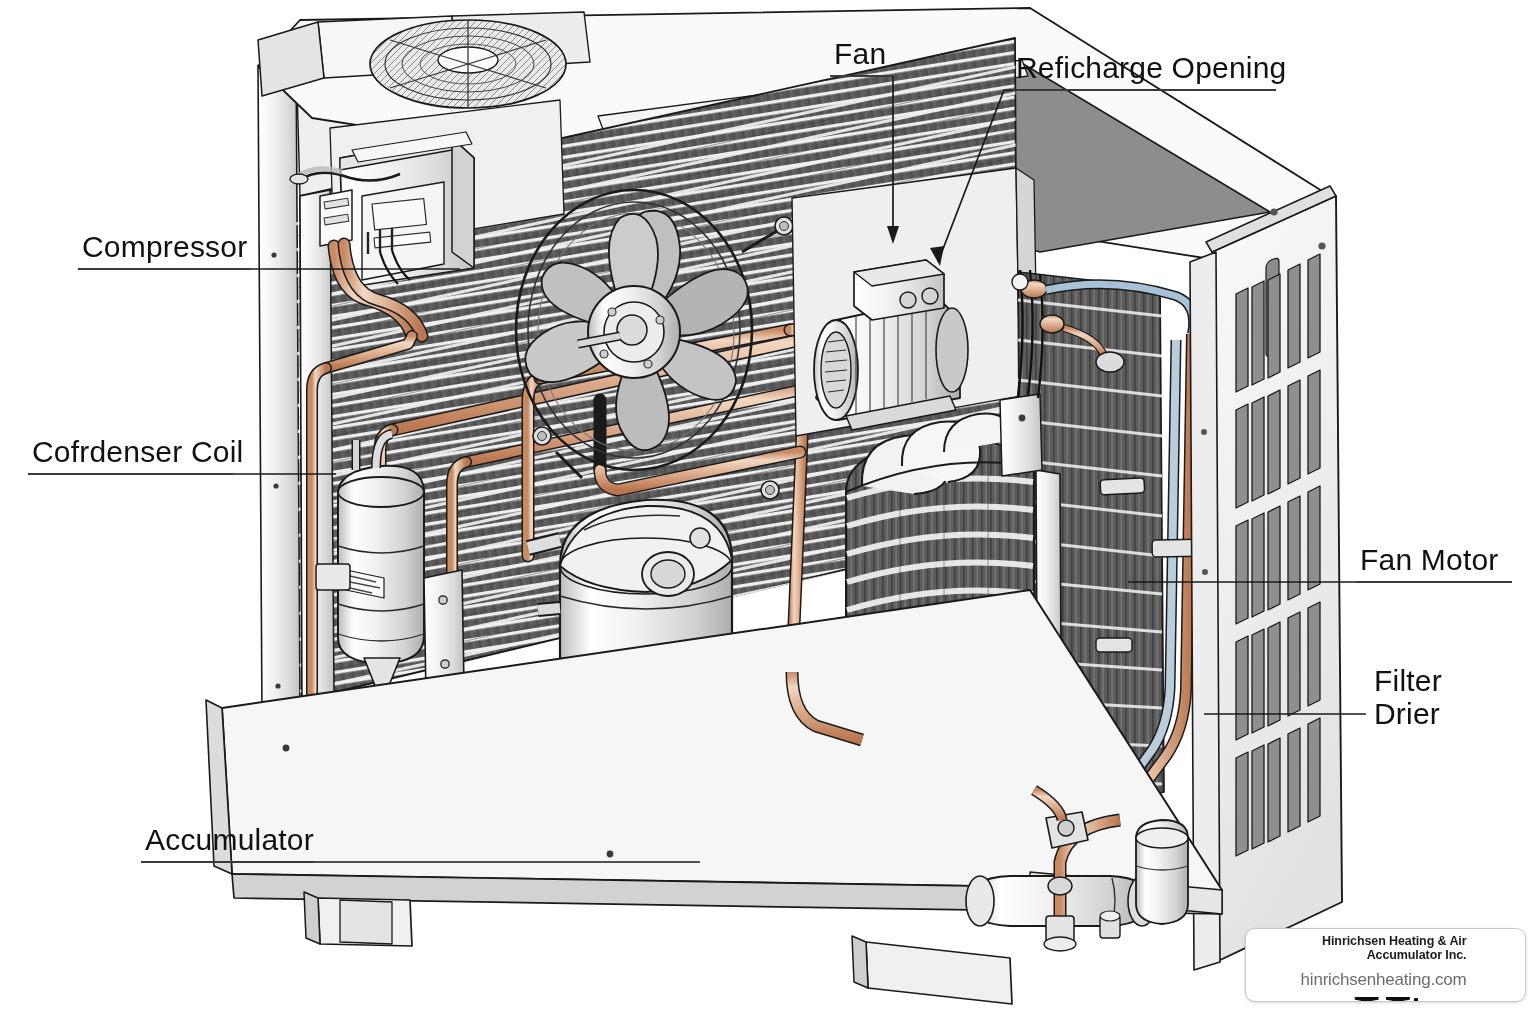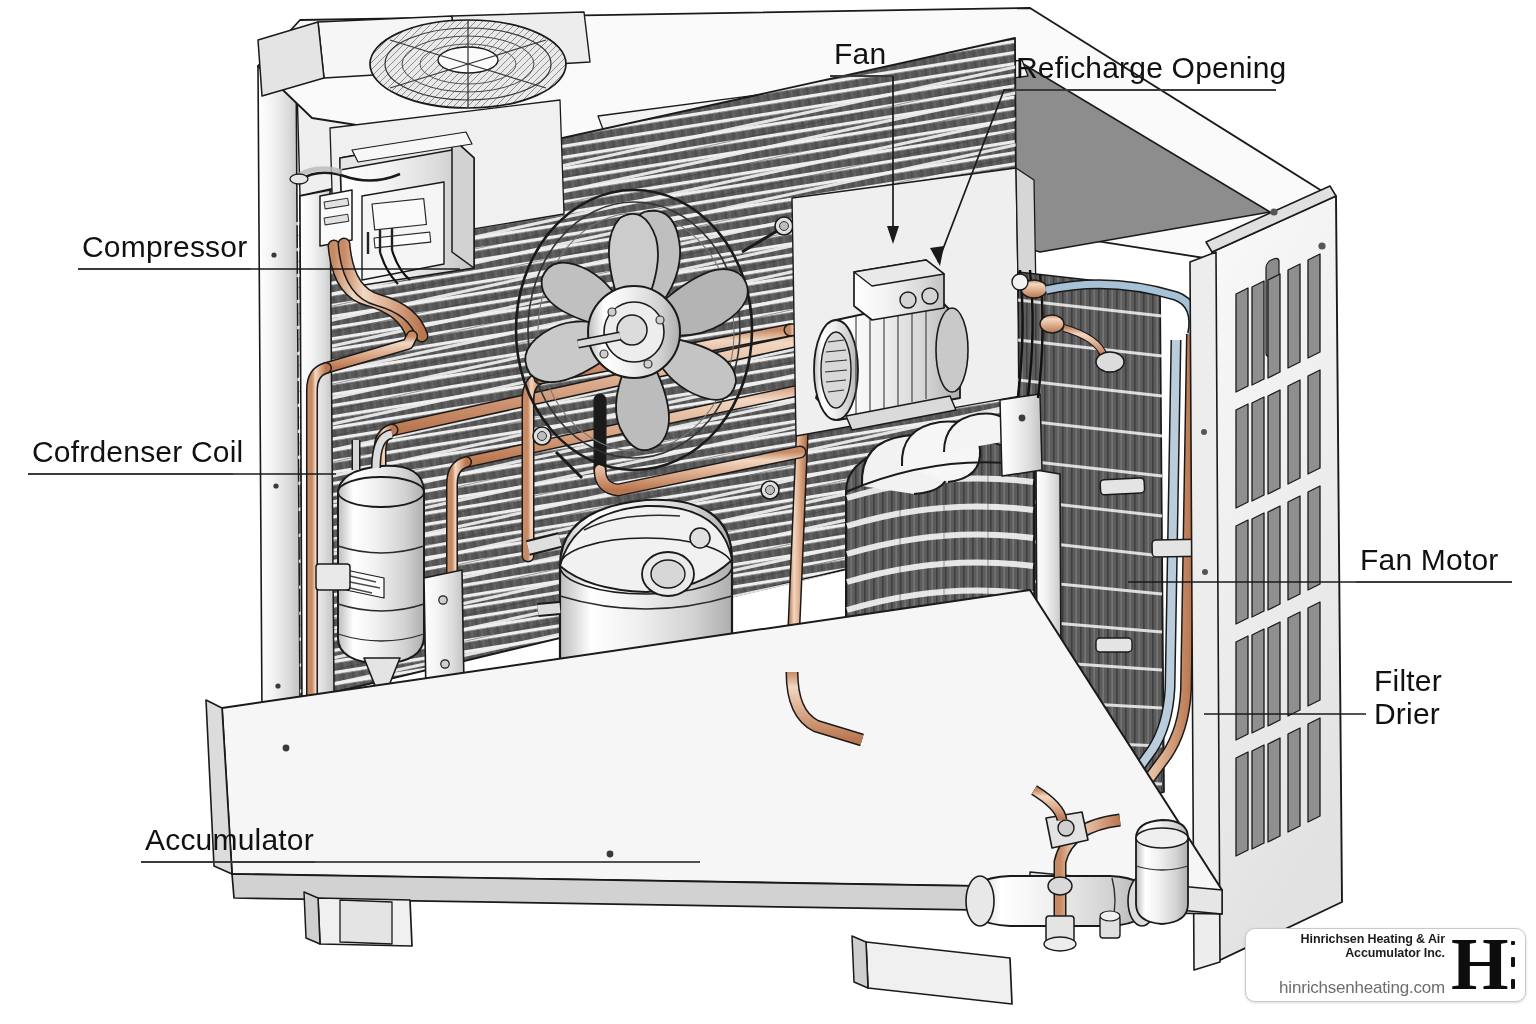--- a/index.html
+++ b/index.html
@@ -28,28 +28,29 @@
     left:1245px;top:928px;
     width:281px;height:74px;
     background:#ffffff;
     border:1px solid #c9c9c9;
     border-radius:10px;
     box-shadow:0 1px 3px rgba(0,0,0,0.16);
     box-sizing:border-box;
     display:flex;align-items:center;
     padding:5px 8px 5px 10px;
     overflow:hidden;
+    flex-direction:column;
   }
   .badge-left{flex:1;display:flex;flex-direction:column;justify-content:center;align-items:flex-end;padding-right:6px;}
   .badge-company{
     font-size:12.5px;font-weight:bold;color:#1c1c1c;
     line-height:1.12;text-align:right;letter-spacing:-0.1px;
   }
   .badge-url{
-    font-size:17px;color:#6d6d6d;line-height:1.1;margin-top:19px;
+    font-size:17px;color:#6d6d6d;line-height:1.1;margin-top:9px;
     text-align:right;letter-spacing:-0.2px;white-space:nowrap;
   }
   .badge-mark{
     width:66px;height:64px;position:relative;flex:0 0 auto;
     display:flex;align-items:center;justify-content:flex-start;
   }
   .badge-h{
     font-family:"Liberation Serif","DejaVu Serif",serif;
     font-size:74px;font-weight:bold;color:#0d0d0d;line-height:0.78;
     letter-spacing:-2px;

